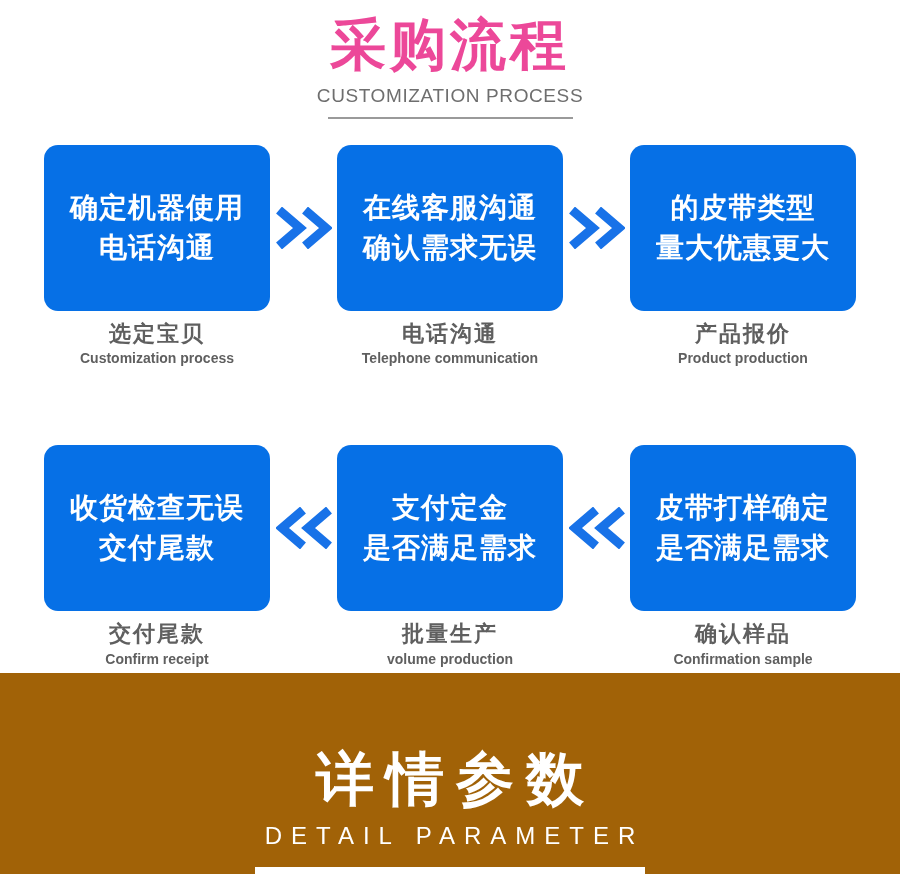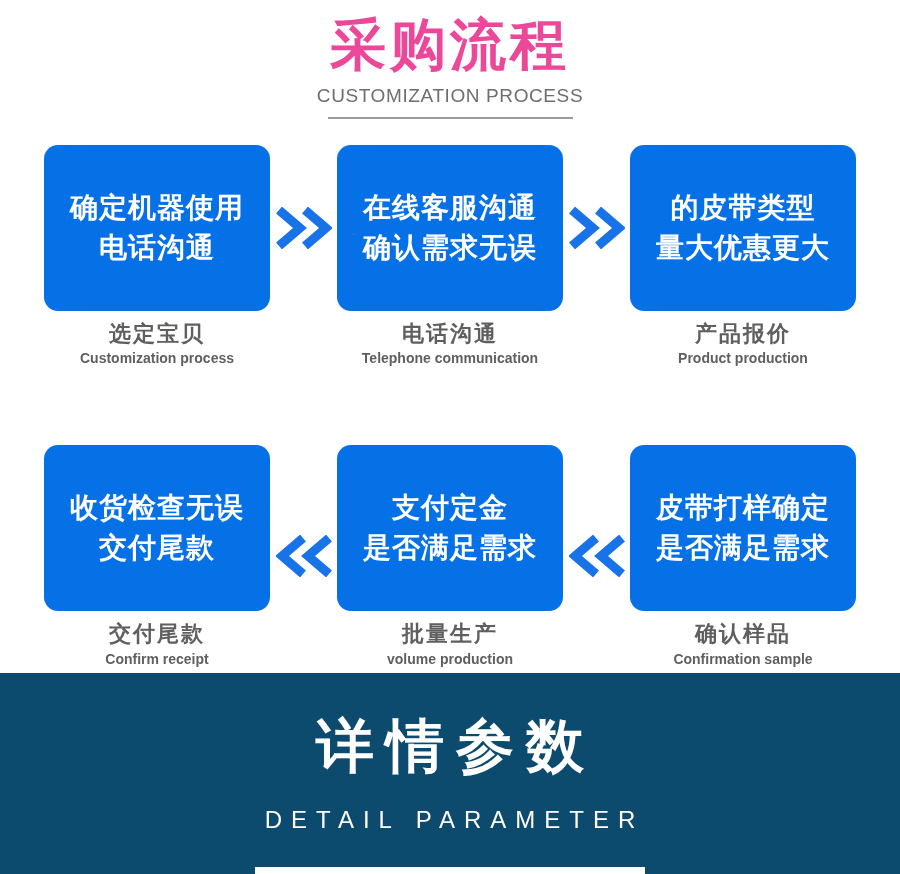--- a/index.html
+++ b/index.html
@@ -52,21 +52,20 @@
   }
   .flow-row {
     display: flex;
     width: 812px;
     margin: 0 auto;
     justify-content: space-between;
     align-items: flex-start;
   }
   .flow-row + .flow-row {
     margin-top: 78px;
-    align-items: center;
   }
 
   .flow-cell {
     width: 226px;
     display: flex;
     flex-direction: column;
     align-items: center;
   }
 
   .flow-box {
@@ -117,27 +116,27 @@
   }
   .flow-arrow svg { display: block; }
 
   
   .banner {
     position: absolute;
     left: 0;
     top: 673px;
     width: 900px;
     height: 201px;
-    background: #0c4a6e;
+    background: #a16207;
     display: flex;
     flex-direction: column;
     align-items: center;
-    justify-content: space-between;
+    justify-content: flex-end;
     box-sizing: border-box;
-    padding-top: 40px;
+    padding-top: 9px;
   }
   .banner-title-cn {
     color: #ffffff;
     font-size: 58px;
     font-weight: bold;
     letter-spacing: 12px;
     text-indent: 12px;
     line-height: 1.15;
     font-family: "DejaVu Sans", "Liberation Sans", sans-serif;
   }

